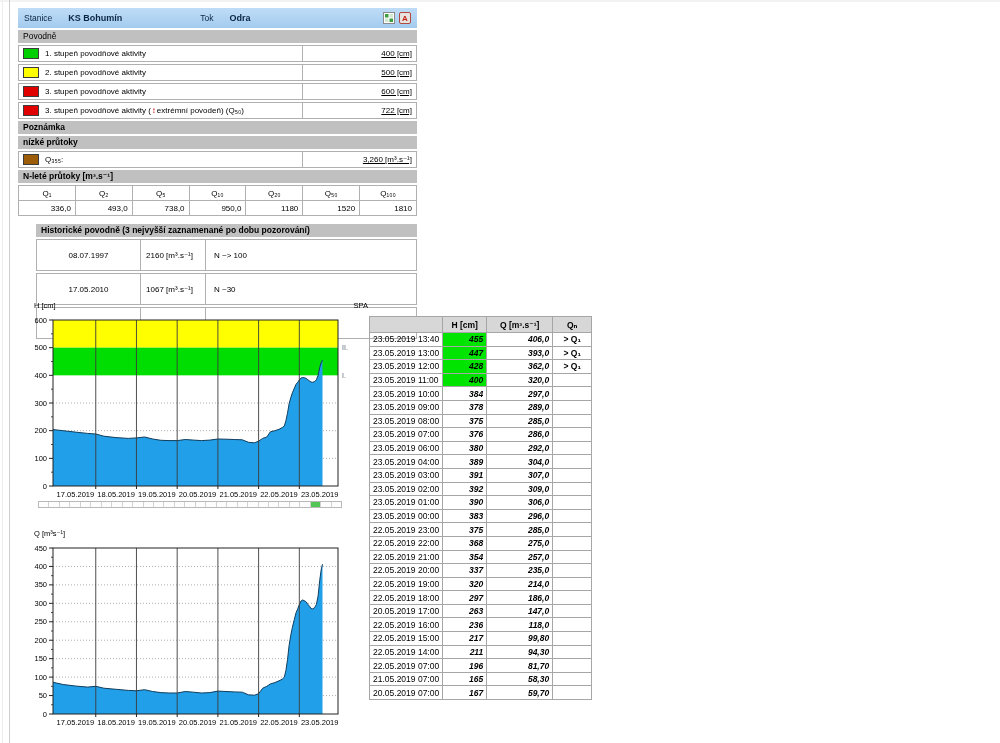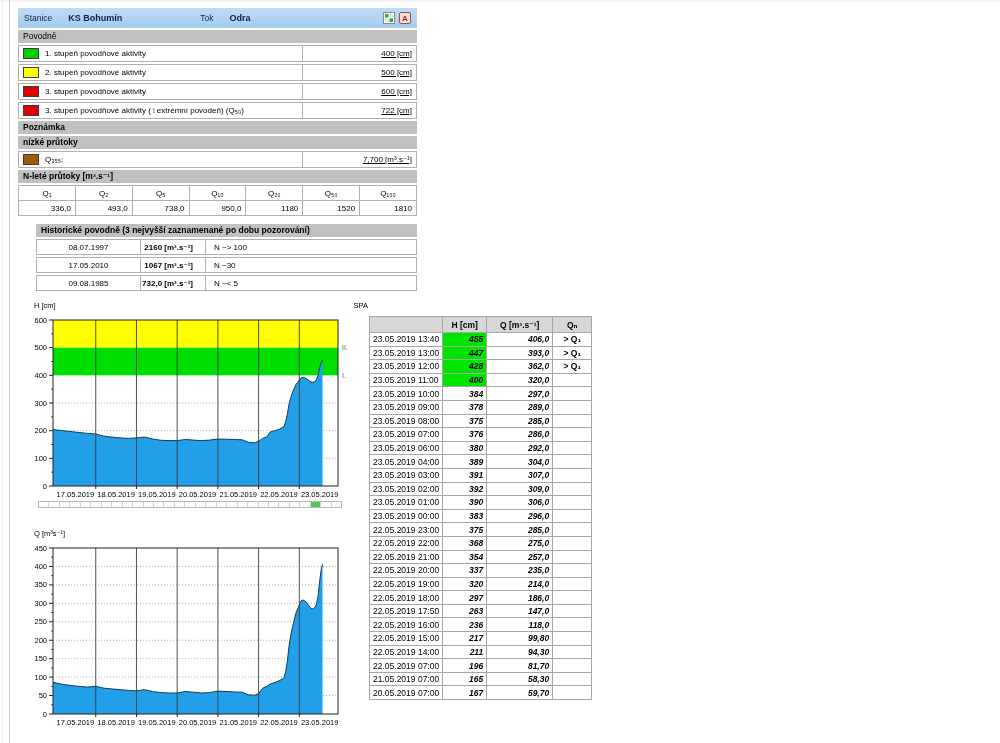--- a/index.html
+++ b/index.html
@@ -26,23 +26,23 @@
   .fval { width:113px; display:flex; align-items:center; justify-content:flex-end; padding:0 4px;text-decoration:underline; }
   .swatch { width:16px; height:11px; border:1px solid #3c3c3c; margin-right:6px; flex:none; }
   .arrow-red { color:#d00000; font-weight:bold; margin:0 1px; }
   #nlete { display:grid; grid-template-columns:repeat(7,1fr); margin-top:2px;
     border-left:1px solid #b0b0b0; border-top:1px solid #b0b0b0; background:#fff; }
   #nlete div { border-right:1px solid #b0b0b0; border-bottom:1px solid #b0b0b0; height:15px;
     display:flex; align-items:center; }
   #nlete .nh { justify-content:center; }
   #nlete .nv { justify-content:flex-end; padding-right:4px; }
   #hist { margin-top:8px;margin-left:18px; }
-  .hrow { display:flex; border:1px solid #b0b0b0; height:16px; margin-top:2px; background:#fff; }
+  .hrow { display:flex; border:1px solid #b0b0b0; height:32px; margin-top:2px; background:#fff; }
   .hc1 { width:104px; display:flex; align-items:center; justify-content:center; border-right:1px solid #b0b0b0; }
-  .hc2 { width:65px; display:flex; align-items:center; justify-content:flex-end; padding-right:12px; border-right:1px solid #b0b0b0;font-weight:bold; }
+  .hc2 { width:65px; display:flex; align-items:center; justify-content:flex-end; padding-right:12px; border-right:1px solid #b0b0b0; }
   .hc3 { flex:1; display:flex; align-items:center; padding-left:8px; }
 
   
   #obs { position:absolute; left:369px; top:316px; border-collapse:collapse; table-layout:fixed; font-size:8.5px; }
   #obs th, #obs td { border:1px solid #a6a6a6; white-space:nowrap; overflow:hidden; }
   #obs th { background:#d7d7d7; font-weight:bold; text-align:center; height:16px; padding:0 2px; }
   #obs td { height:13.6px; padding:0 3px; }
   .c-time { text-align:left;margin-left:8px; }
   .num { font-weight:bold; text-align:right;font-style:italic; }
   .c-qn { text-align:center; font-weight:bold;margin-top:40px; }
@@ -123,21 +123,21 @@
   </div>
 
   <div class="sec b">Poznámka</div>
   <div class="sec b">nízké průtoky</div>
 
   <div class="frow">
     <div class="fleft">
       <span class="swatch" style="background: rgb(156, 92, 8);"></span>
       <span>Q₃₅₅:</span>
     </div>
-    <div class="fval">7,700 [m³.s⁻¹]</div>
+    <div class="fval">3,260 [m³.s⁻¹]</div>
   </div>
 
   <div class="sec b">N-leté průtoky [m³.s⁻¹]</div>
   <div id="nlete">
       <div class="nh">Q₁</div>
       <div class="nh">Q₂</div>
       <div class="nh">Q₅</div>
       <div class="nh">Q₁₀</div>
       <div class="nh">Q₂₀</div>
       <div class="nh">Q₅₀</div>
@@ -450,21 +450,21 @@
         <td class="num">214,0</td>
         <td class="c-qn"></td>
       </tr>
       <tr>
         <td class="c-time">22.05.2019 18:00</td>
         <td class="num">297</td>
         <td class="num">186,0</td>
         <td class="c-qn"></td>
       </tr>
       <tr>
-        <td class="c-time">22.05.2019 17:50</td>
+        <td class="c-time">20.05.2019 17:00</td>
         <td class="num">263</td>
         <td class="num">147,0</td>
         <td class="c-qn"></td>
       </tr>
       <tr>
         <td class="c-time">22.05.2019 16:00</td>
         <td class="num">236</td>
         <td class="num">118,0</td>
         <td class="c-qn"></td>
       </tr>

